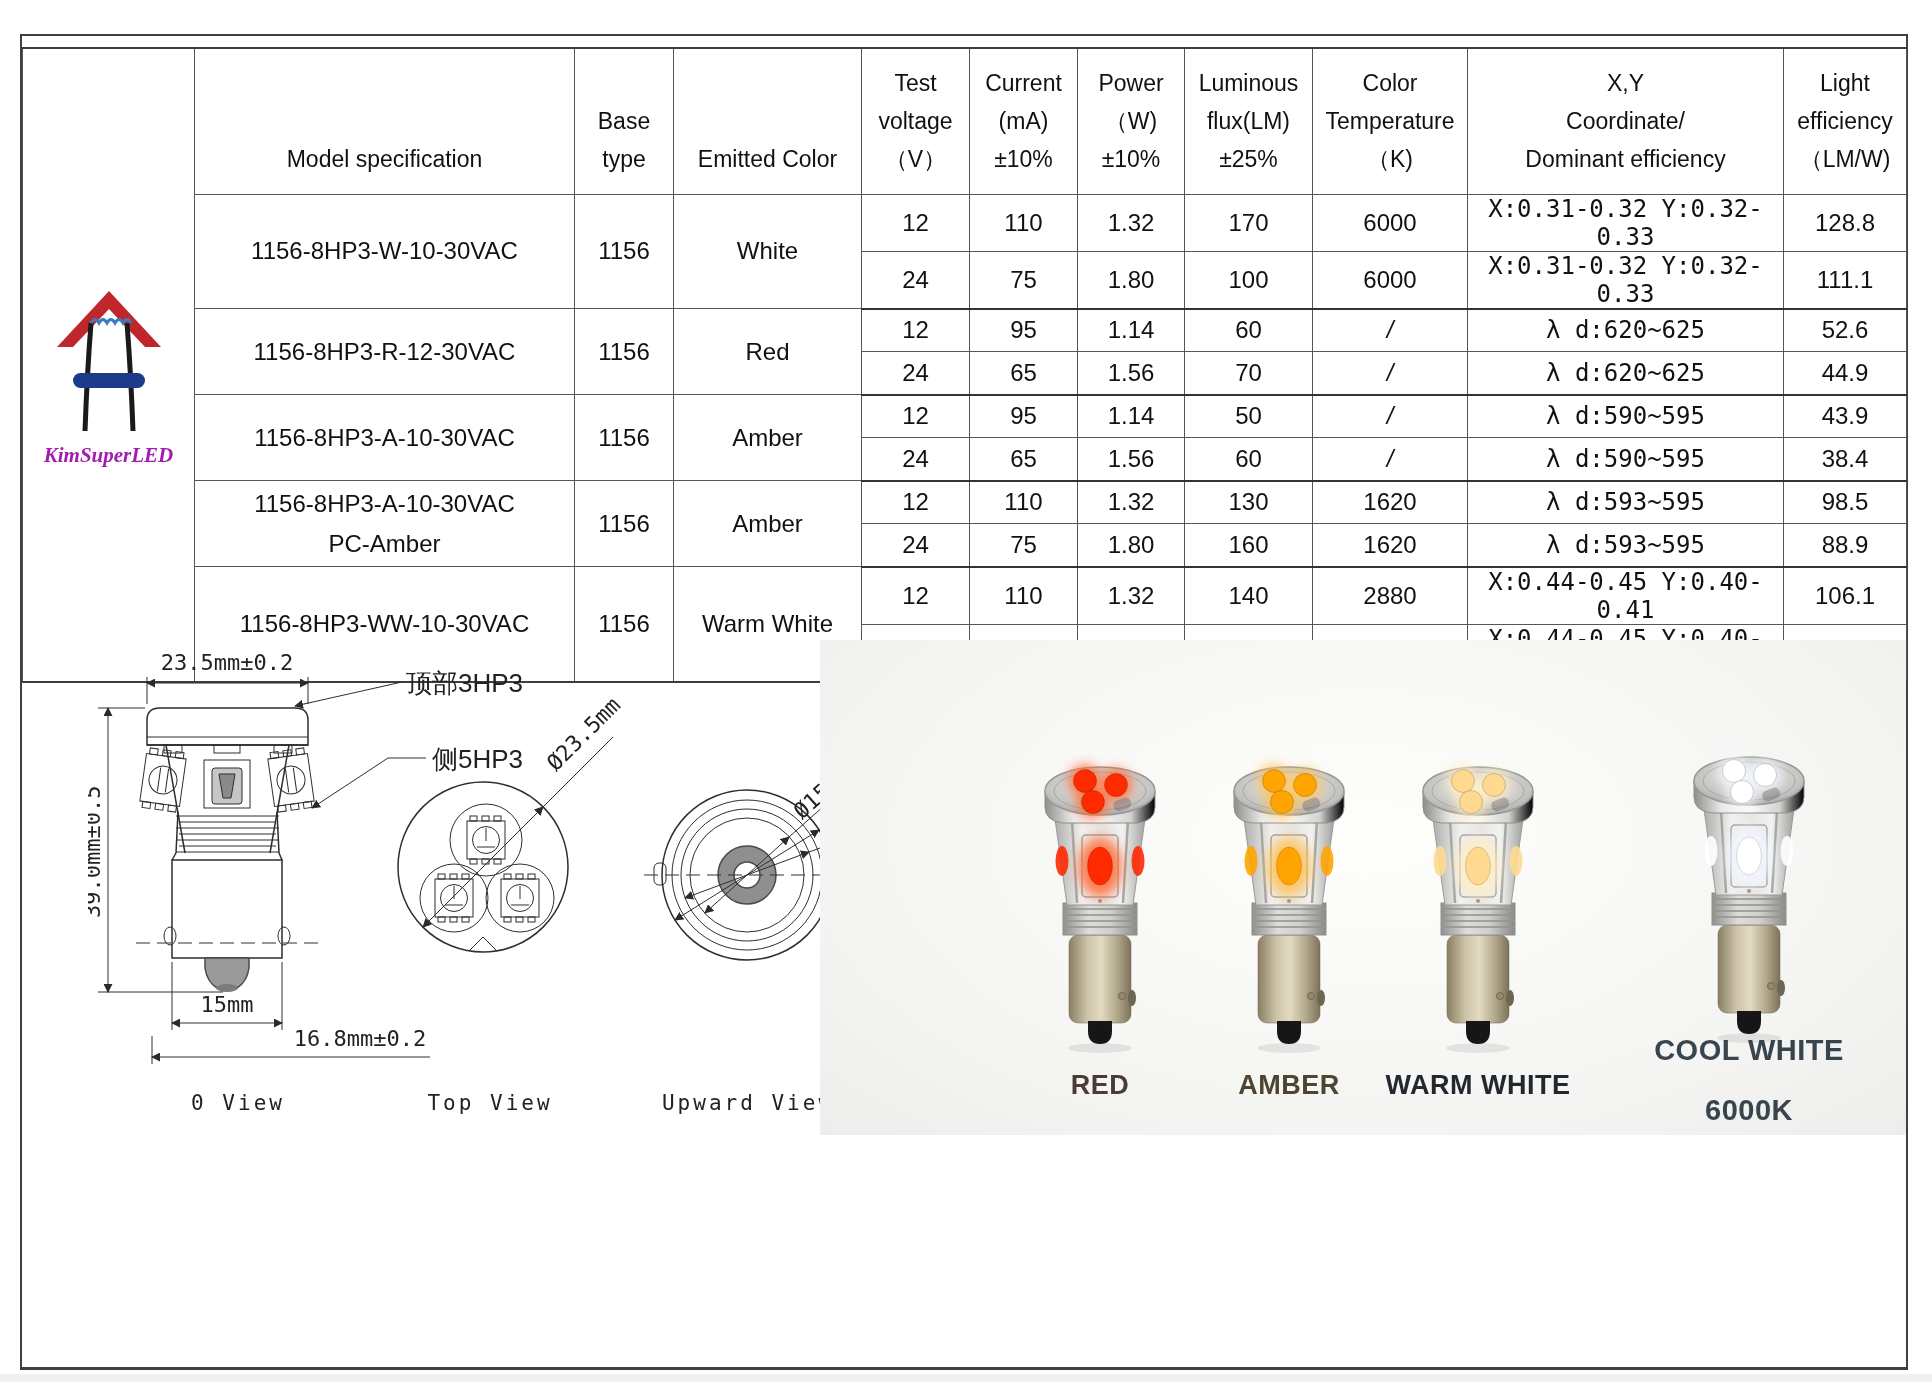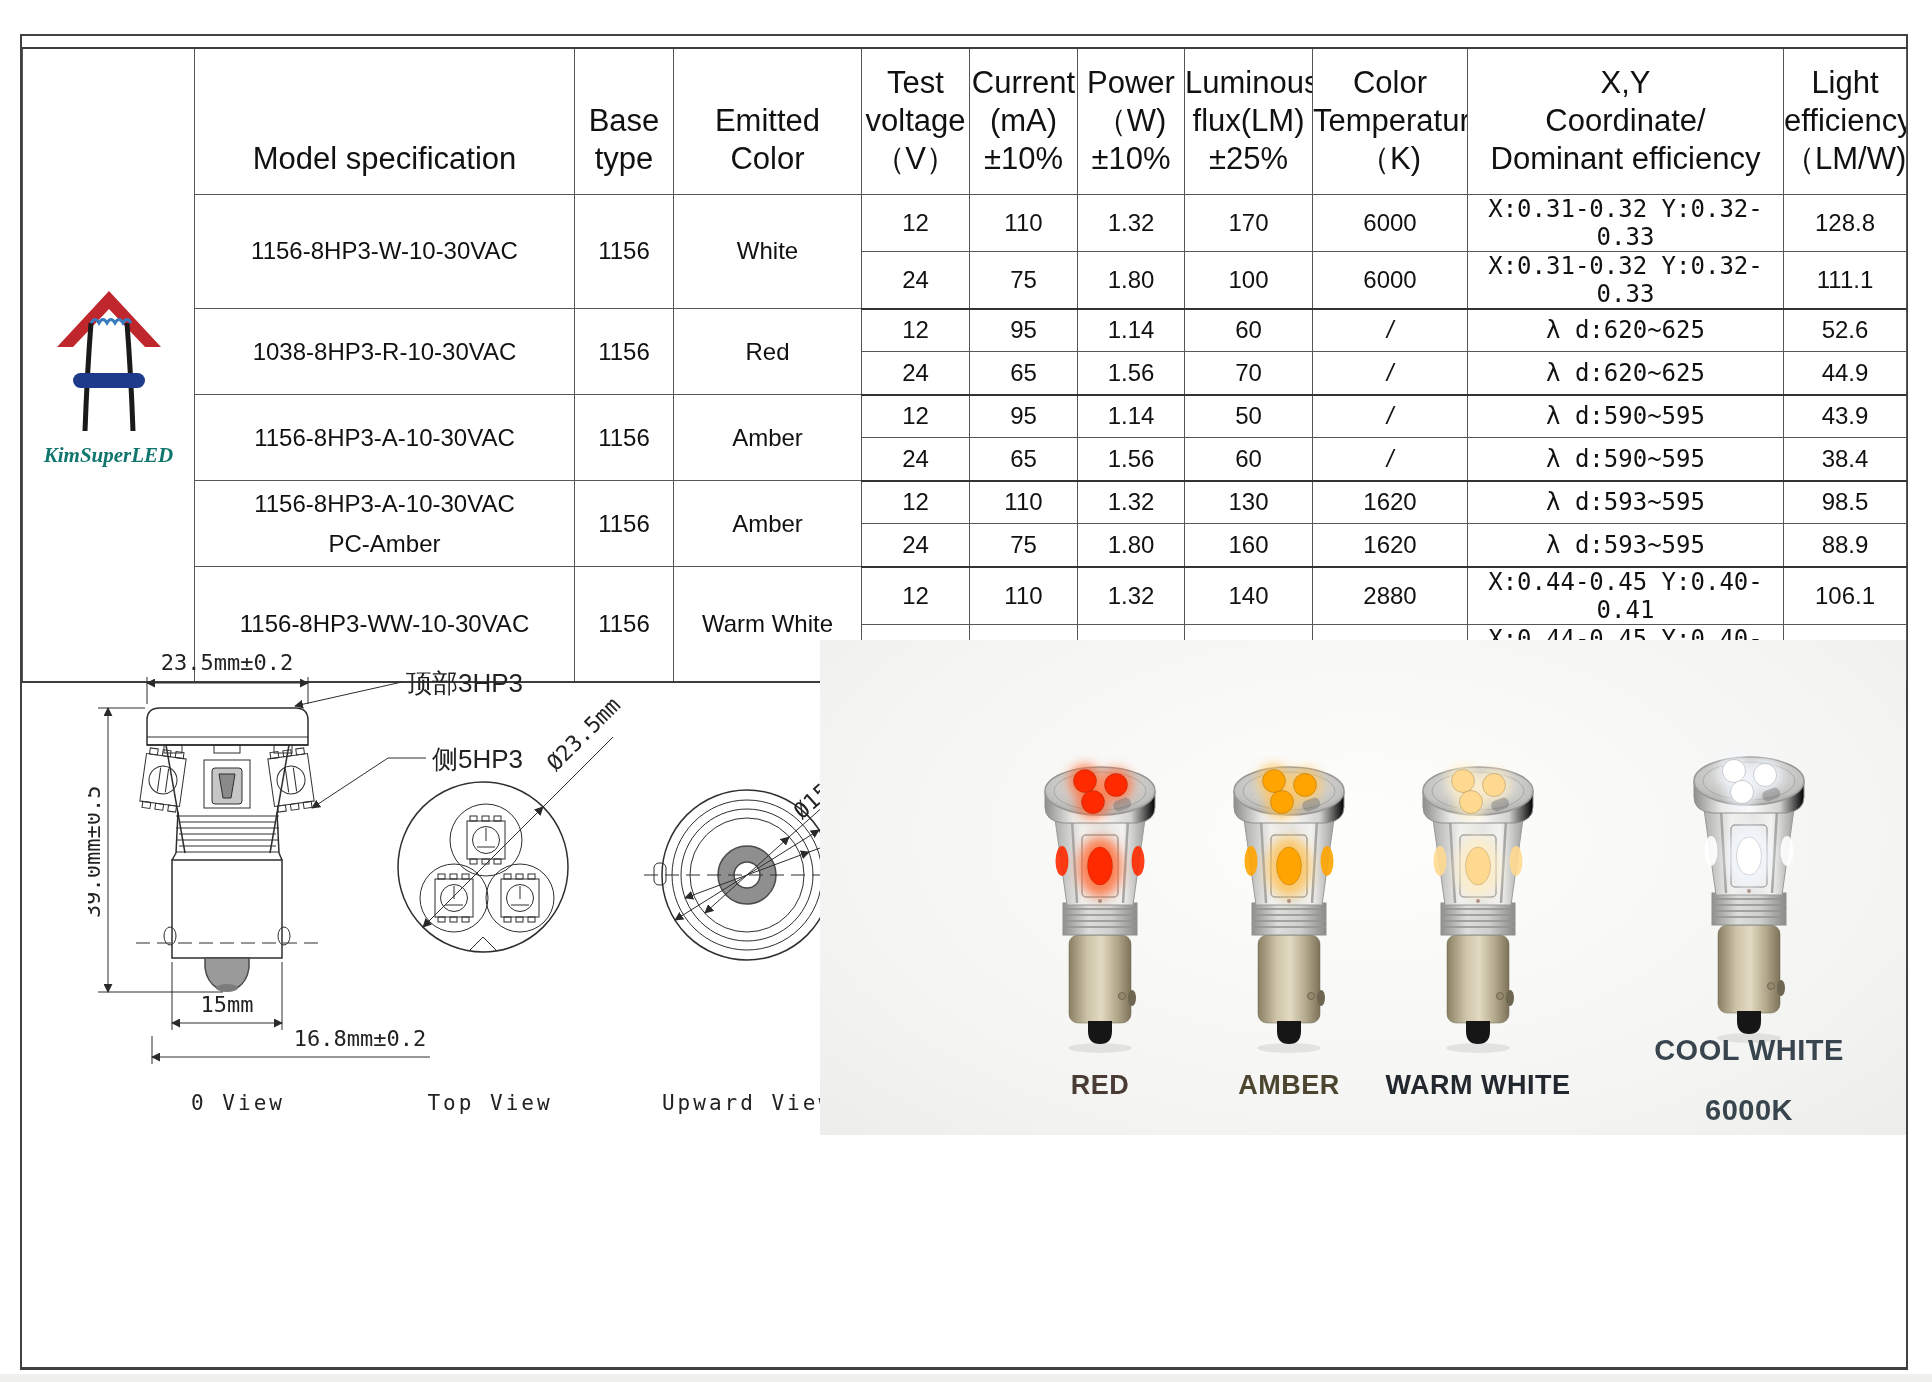--- a/index.html
+++ b/index.html
@@ -7,32 +7,32 @@
         font-family:"Liberation Sans",sans-serif;color:#1a1a1a;}
   .frame{position:absolute;left:20px;top:34px;width:1888px;height:1336px;
          border:2px solid #414141;border-bottom-width:3px;box-sizing:border-box;background:#fff;}
   .bottom-strip{position:absolute;left:0;top:1374px;width:1932px;height:8px;background:#f0f0ee;}
 
   
   table.spec{position:absolute;left:22px;top:47px;width:1884px;border-collapse:collapse;
              table-layout:fixed;border-top:2px solid #3d3d3d;border-bottom:2px solid #3d3d3d;}
   table.spec td,table.spec th{border:1px solid #565656;padding:0;font-weight:400;
              text-align:center;vertical-align:middle;font-size:24px;color:#111;overflow:hidden;}
-  table.spec th{vertical-align:bottom;padding-bottom:16px;font-size:31px;line-height:38px;}
+  table.spec th{vertical-align:bottom;padding-bottom:16px;font-size:23px;line-height:38px;}
   tr.hrow{height:146px;}
   tr.drow{height:43px;}
   td.logo-cell{vertical-align:top;border-left:none;}
   tr.gend td{border-bottom:2px solid #333;}
   .hline{line-height:38px;}
   .model{font-size:23px;line-height:40px;}
   .xy{font-family:"DejaVu Sans Mono",monospace;font-size:19px;letter-spacing:0;}
   .lam{font-family:"DejaVu Sans Mono",monospace;font-size:21px;}
   .slash{font-size:28px;font-style:italic;}
   .brand-text{font-family:"Liberation Serif",serif;font-style:italic;font-weight:bold;
-              font-size:21px;color:#0f766e;text-align:center;margin-top:2px;}
+              font-size:21px;color:#a21caf;text-align:center;margin-top:2px;}
   .logo-wrap{padding-top:24px;}
 
   
   .drawings{position:absolute;left:88px;top:650px;}
   .cad{stroke:#2e2e2e;stroke-width:1.5;fill:none;}
   .cad-thin{stroke:#2e2e2e;stroke-width:1;fill:none;}
   .dimtext{font-family:"DejaVu Sans Mono",monospace;font-size:22px;fill:#222;stroke:none;}
   .viewtext{font-family:"DejaVu Sans Mono",monospace;font-size:21px;fill:#222;letter-spacing:3px;stroke:none;}
   .cjk{font-family:"Liberation Sans",sans-serif;font-size:26px;fill:#222;stroke:none;}
   .dash{stroke:#2e2e2e;stroke-width:1;stroke-dasharray:14 7;fill:none;}
@@ -144,21 +144,21 @@
       <td>24</td>
       <td>75</td>
       <td>1.80</td>
       <td>100</td>
       <td>6000</td>
       <td class="xy">X:0.31-0.32 Y:0.32-0.33</td>
       <td>111.1</td>
     </tr>
 
     <tr class="drow">
-      <td rowspan="2" class="model">1038-8HP3-R-10-30VAC</td>
+      <td rowspan="2" class="model">1156-8HP3-R-12-30VAC</td>
       <td rowspan="2">1156</td>
       <td rowspan="2">Red</td>
       <td>12</td>
       <td>95</td>
       <td>1.14</td>
       <td>60</td>
       <td class="slash">/</td>
       <td class="lam">λ d:620~625</td>
       <td>52.6</td>
     </tr>

